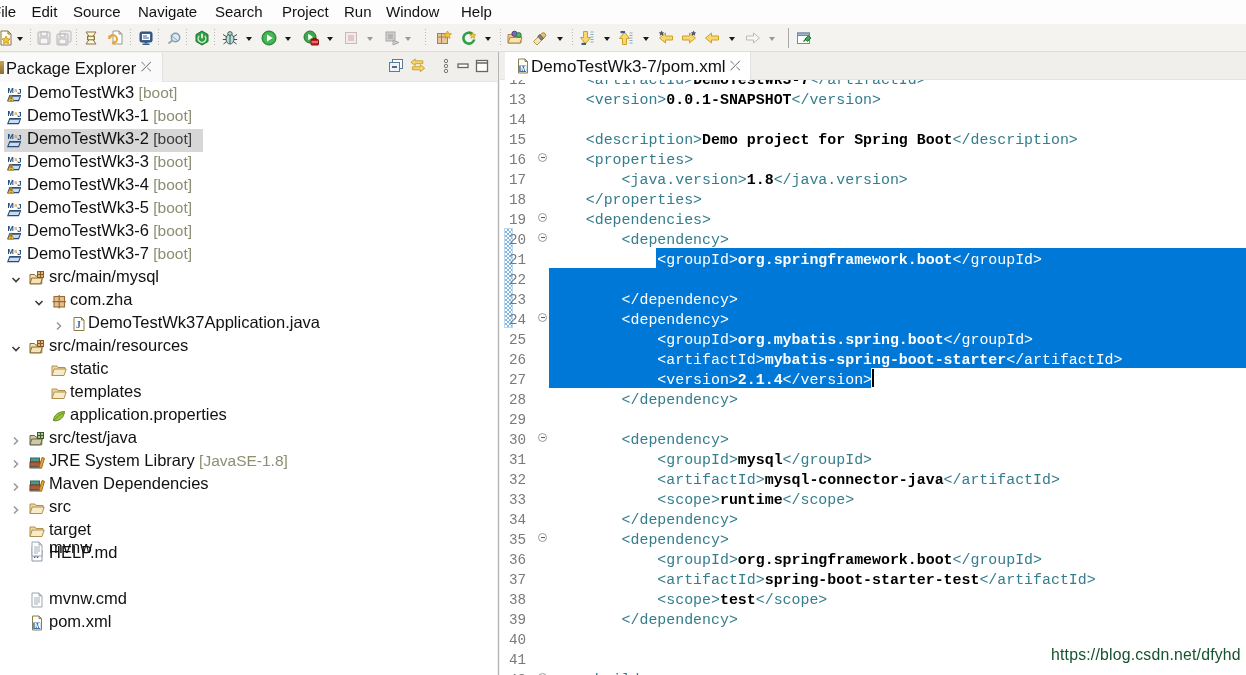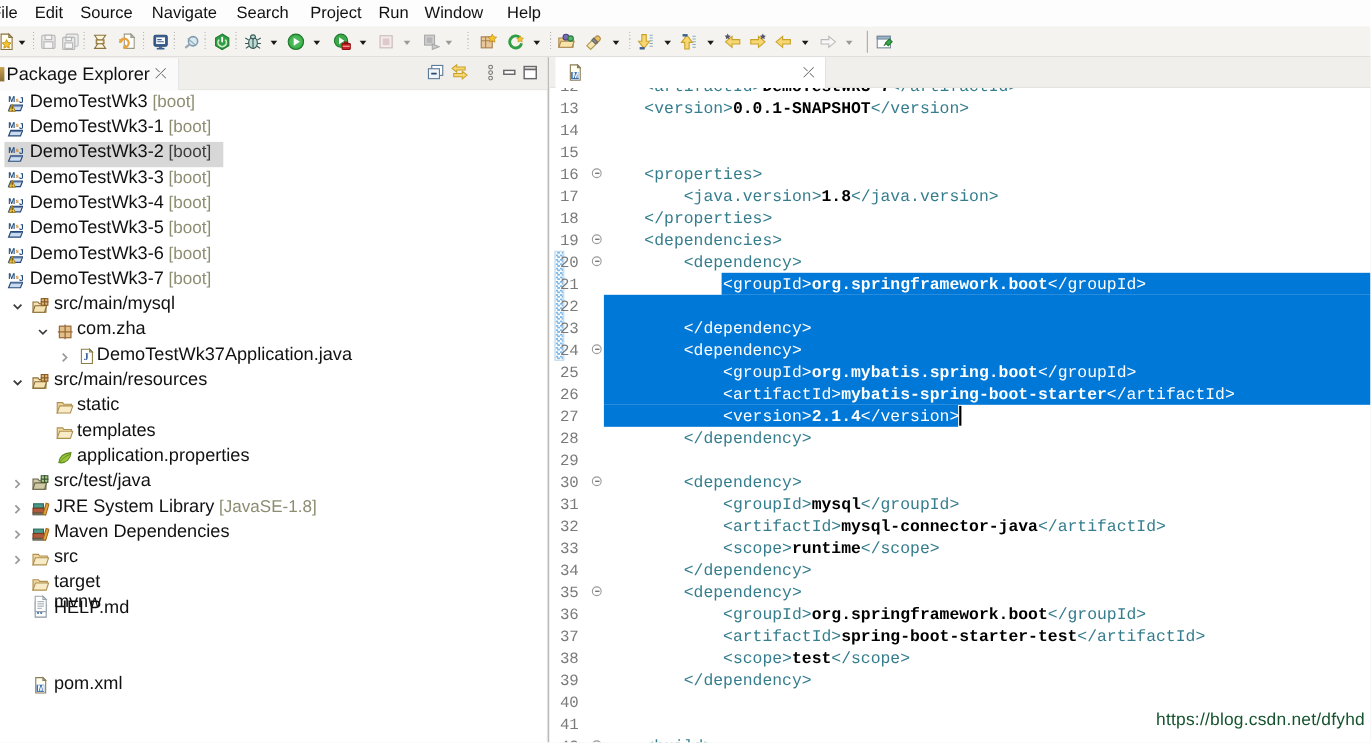--- a/index.html
+++ b/index.html
@@ -454,20 +454,28 @@
 <div class="nm" style="left:49px">HELP.md</div>
 </div>
 <div class="trow" style="top:456px">
 <div class="ticon" style="left:29px"><svg width="16" height="16" viewBox="0 0 16 16" style="">
               <path d="M3,1 h7 l3,3 v11 h-10 z" fill="#ffffff" stroke="#9aa5ae"></path>
               <path d="M10,1 l3,3 h-3 z" fill="#dfe5ea" stroke="#9aa5ae"></path>
               <path d="M5,6 h6 M5,8 h6 M5,10 h6 M5,12 h4" stroke="#9aa5ae" stroke-width="0.9"></path>
             </svg></div>
 <div class="nm" style="left:49px">mvnw</div>
 </div>
+<div class="trow" style="top:507px">
+<div class="ticon" style="left:29px"><svg width="16" height="16" viewBox="0 0 16 16" style="">
+              <path d="M3,1 h7 l3,3 v11 h-10 z" fill="#ffffff" stroke="#9aa5ae"></path>
+              <path d="M10,1 l3,3 h-3 z" fill="#dfe5ea" stroke="#9aa5ae"></path>
+              <path d="M5,6 h6 M5,8 h6 M5,10 h6 M5,12 h4" stroke="#9aa5ae" stroke-width="0.9"></path>
+            </svg></div>
+<div class="nm" style="left:49px">mvnw.cmd</div>
+</div>
 <div class="trow" style="top:530px">
 <div class="ticon" style="left:29px"><svg width="16" height="16" viewBox="0 0 16 16" style="">
               <path d="M3.5,1 h6.5 l2.5,2.5 v11.5 h-9 z" fill="#fffef2" stroke="#8a7d5a"></path>
               <path d="M10,1 l2.5,2.5 h-2.5 z" fill="#e8e0c8" stroke="#8a7d5a"></path>
               <rect x="4.2" y="7.5" width="7" height="6.5" fill="#3a70b5"></rect>
               <text x="5.2" y="13" font-size="7.5" font-weight="bold" fill="#ffffff" font-family="Liberation Sans">M</text>
             </svg></div>
 <div class="nm" style="left:49px">pom.xml</div>
 </div>
 </div>
@@ -475,33 +483,35 @@
 <div class="vline"></div>
 <div class="editor">
 <div class="etabbar"></div>
 <div class="etab">
         <div class="abs" style="left:10px;top:6px;width:16px;height:16px"><svg width="16" height="16" viewBox="0 0 16 16" style="">
             <path d="M3.5,1 h6.5 l2.5,2.5 v11.5 h-9 z" fill="#fffef2" stroke="#8a7d5a"></path>
             <path d="M10,1 l2.5,2.5 h-2.5 z" fill="#e8e0c8" stroke="#8a7d5a"></path>
             <rect x="4.2" y="7.5" width="7" height="6.5" fill="#3a70b5"></rect>
             <text x="5.2" y="13" font-size="7.5" font-weight="bold" fill="#ffffff" font-family="Liberation Sans">M</text>
           </svg></div>
+        <div class="txt">DemoTestWk3-7/pom.xml</div>
         <div class="abs xclose" style="left:225px;top:6px">⤫</div>
       </div>
 <div class="ebody">
 <div class="selrect" style="left:156.0px;top:168px;width:590.0px;height:20px"></div>
 <div class="selrect" style="left:48.5px;top:188px;width:697.5px;height:100px"></div>
 <div class="selrect" style="left:48.5px;top:288px;width:322.5px;height:20px"></div>
 <div class="range" style="top:148px;height:100px"></div>
 <div class="ln" style="top:-10px">12</div>
 <div class="cl" style="top:-10px">    &lt;artifactId&gt;<b>DemoTestWk3-7</b>&lt;/artifactId&gt;</div>
 <div class="ln" style="top:10px">13</div>
 <div class="cl" style="top:10px">    &lt;version&gt;<b>0.0.1-SNAPSHOT</b>&lt;/version&gt;</div>
 <div class="ln" style="top:30px">14</div>
 <div class="ln" style="top:50px">15</div>
+<div class="cl" style="top:50px">    &lt;description&gt;<b>Demo project for Spring Boot</b>&lt;/description&gt;</div>
 <div class="ln" style="top:70px">16</div>
 <div class="fold" style="top:73px"></div>
 <div class="cl" style="top:70px">    &lt;properties&gt;</div>
 <div class="ln" style="top:90px">17</div>
 <div class="cl" style="top:90px">        &lt;java.version&gt;<b>1.8</b>&lt;/java.version&gt;</div>
 <div class="ln" style="top:110px">18</div>
 <div class="cl" style="top:110px">    &lt;/properties&gt;</div>
 <div class="ln" style="top:130px">19</div>
 <div class="fold" style="top:133px"></div>
 <div class="cl" style="top:130px">    &lt;dependencies&gt;</div>

